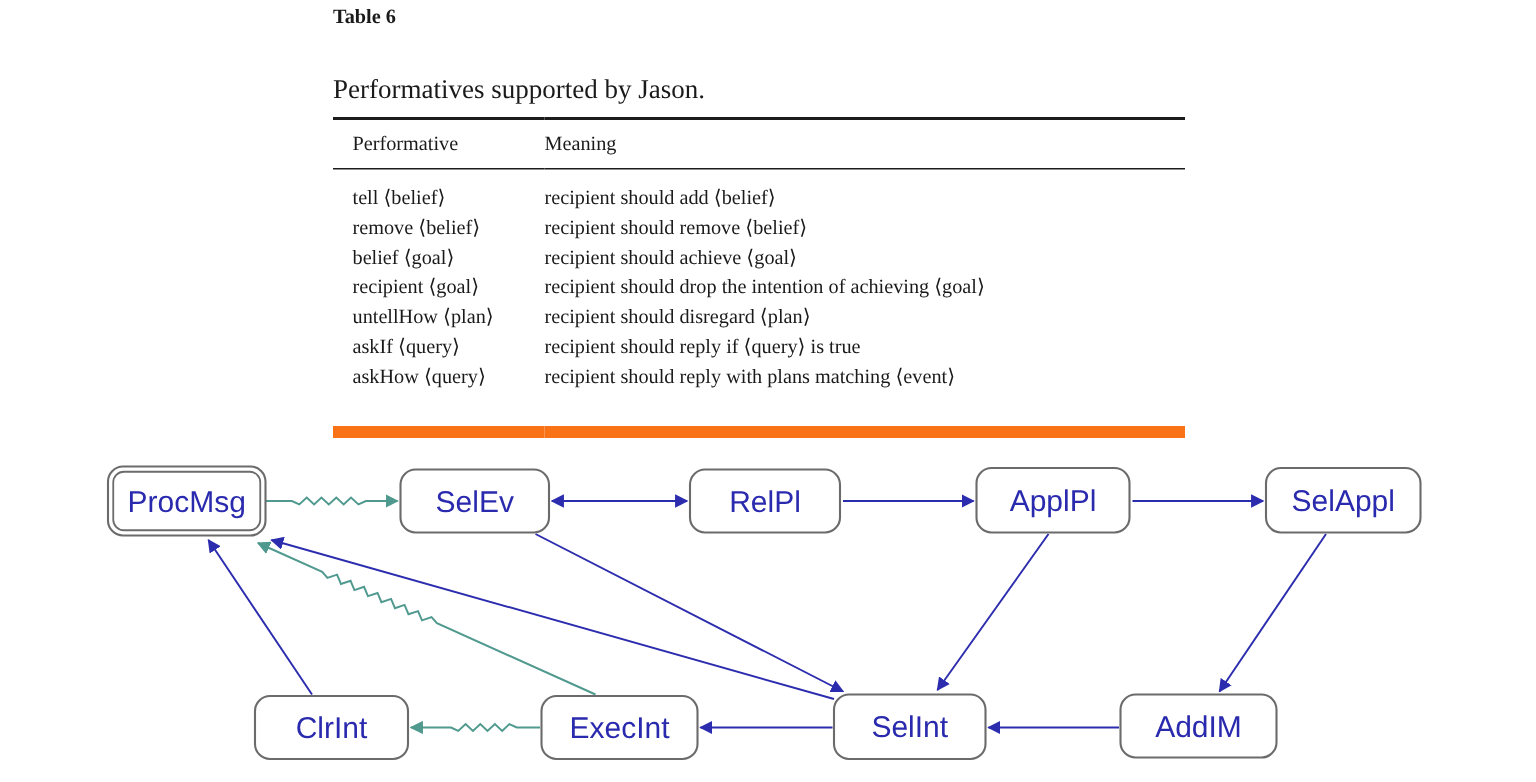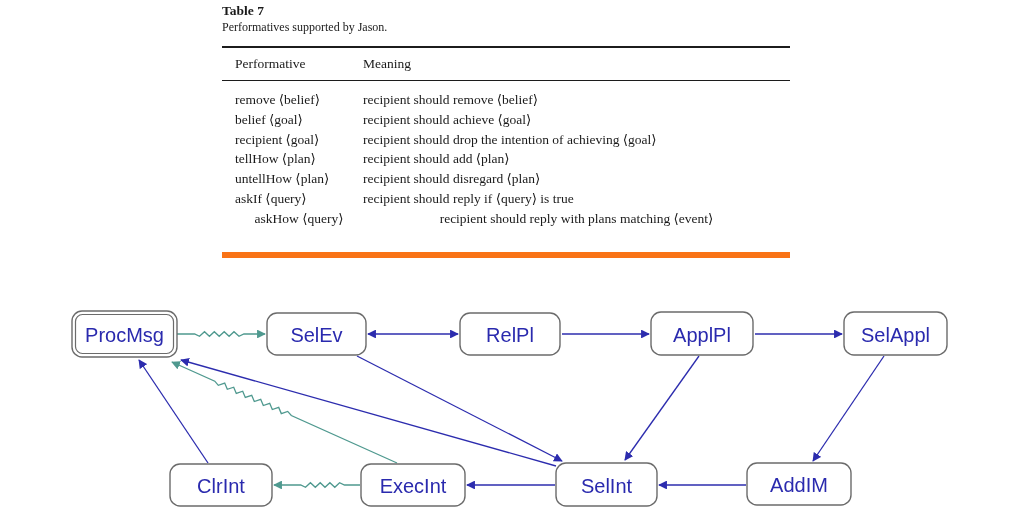--- a/index.html
+++ b/index.html
@@ -2,72 +2,72 @@
 <html><head>
 <meta charset="utf-8">
 <style>
   html,body{margin:0;padding:0;}
   body{
     width:1024px;height:521px;position:relative;background:#ffffff;overflow:hidden;
     font-family:"Liberation Serif","DejaVu Serif",serif;color:#1a1a1a;
   }
   .table-wrap{position:absolute;left:222px;top:3px;width:568px;}
   .tbl-label{font-weight:bold;font-size:13.5px;line-height:16px;}
-  .tbl-caption{font-size:12px;line-height:16px;}
+  .tbl-caption{font-size:18px;line-height:16px;margin-top:32px;}
   table.perf{
     border-collapse:collapse;width:100%;margin-top:11px;
-    border-top:2px solid #1c1c1c;border-bottom:6px solid #f97316;
+    border-top:2px solid #1c1c1c;border-bottom:8px solid #f97316;
   }
   table.perf th{
     text-align:left;font-weight:normal;font-size:13.5px;line-height:17px;
     padding:7px 0 8px 0;border-bottom:1.5px solid #1c1c1c;
   }
   table.perf td{
     font-size:13.5px;line-height:19.8px;padding:0;vertical-align:top;
     white-space:nowrap;
   }
   table.perf th:first-child, table.perf td:first-child{
     width:128px;padding-left:13px;
   }
   table.perf tbody tr:first-child td{padding-top:9px;}
-  table.perf tbody tr:last-child td{padding-bottom:23px;text-align:center;}
+  table.perf tbody tr:last-child td{padding-bottom:23px;}
   svg.diagram{
     position:absolute;left:0;top:0;width:1024px;height:521px;
     font-family:"Liberation Sans","DejaVu Sans",sans-serif;
   }
 </style>
 </head>
 <body>
 
 <div class="table-wrap">
-  <div class="tbl-label">Table 7</div>
+  <div class="tbl-label">Table 6</div>
   <div class="tbl-caption">Performatives supported by Jason.</div>
   <table class="perf">
     <thead>
       <tr id="thead-row">
           <th>Performative</th>
           <th>Meaning</th>
         </tr>
     </thead>
     <tbody id="tbody">
+        <tr>
+          <td>tell ⟨belief⟩</td>
+          <td>recipient should add ⟨belief⟩</td>
+        </tr>
         <tr>
           <td>remove ⟨belief⟩</td>
           <td>recipient should remove ⟨belief⟩</td>
         </tr>
         <tr>
           <td>belief ⟨goal⟩</td>
           <td>recipient should achieve ⟨goal⟩</td>
         </tr>
         <tr>
           <td>recipient ⟨goal⟩</td>
           <td>recipient should drop the intention of achieving ⟨goal⟩</td>
-        </tr>
-        <tr>
-          <td>tellHow ⟨plan⟩</td>
-          <td>recipient should add ⟨plan⟩</td>
         </tr>
         <tr>
           <td>untellHow ⟨plan⟩</td>
           <td>recipient should disregard ⟨plan⟩</td>
         </tr>
         <tr>
           <td>askIf ⟨query⟩</td>
           <td>recipient should reply if ⟨query⟩ is true</td>
         </tr>
         <tr>

